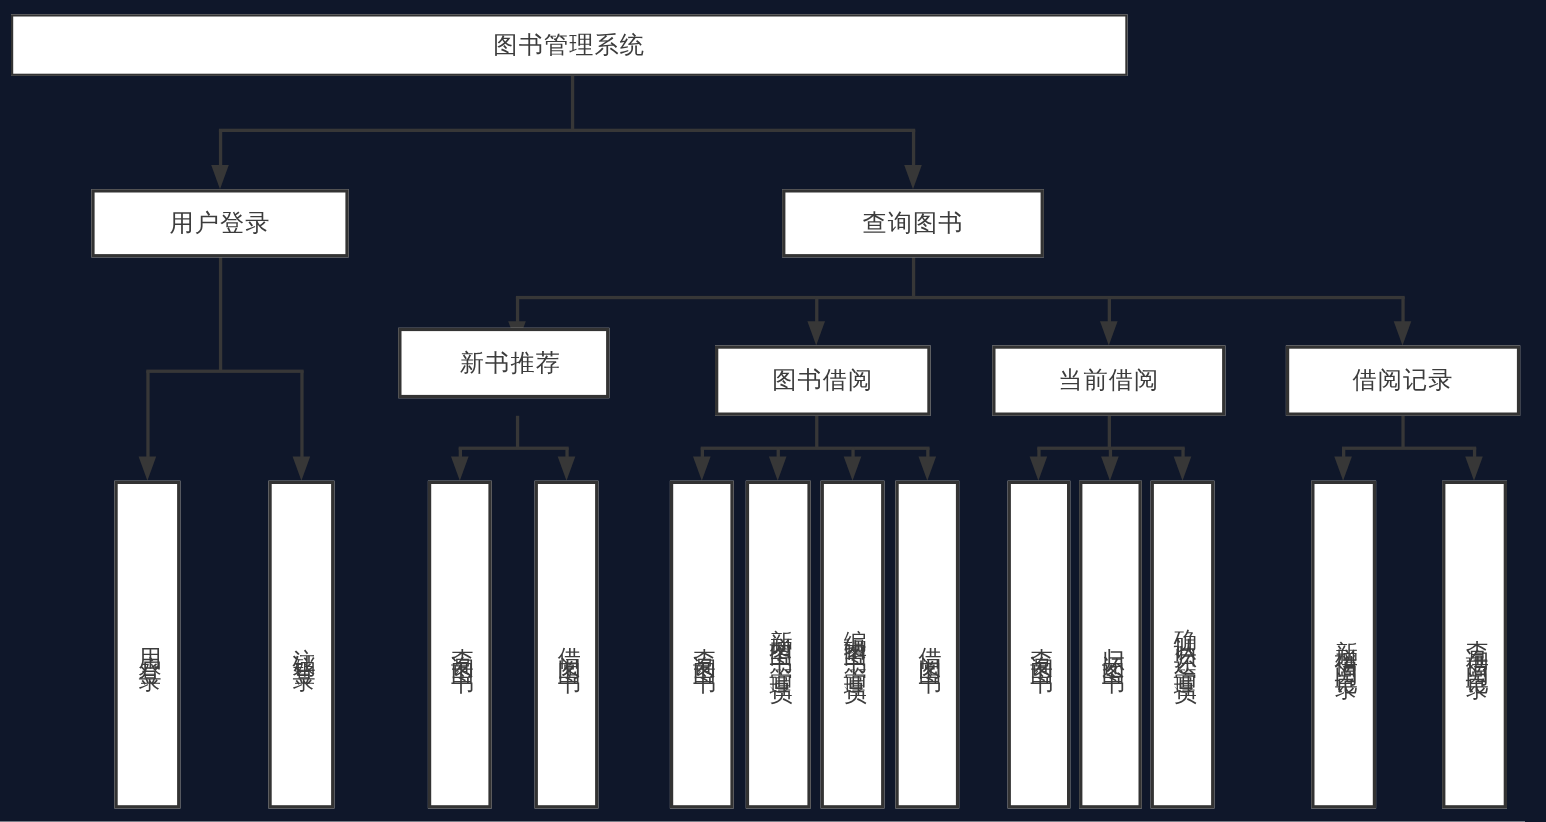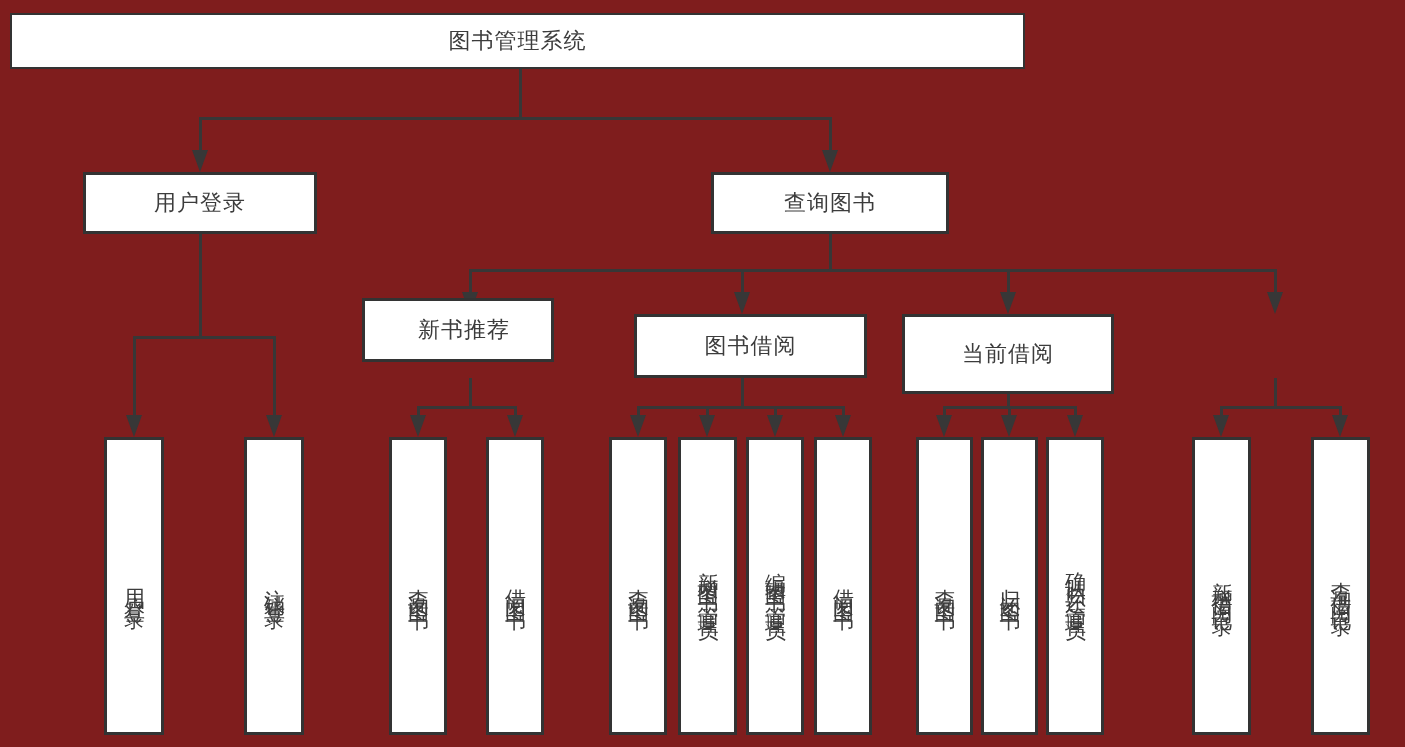--- a/index.html
+++ b/index.html
@@ -1,21 +1,21 @@
 <!DOCTYPE html>
 <html><head>
 <meta charset="utf-8">
 <style>
   html,body{margin:0;padding:0;background:#fff;}
   #canvas{
     position:relative;
     width:1405px;height:747px;
-    background:#7f1d1d;
+    background:#0f172a;
     overflow:hidden;
-    font-family:Liberation Serif, serif;
+    font-family:Liberation Mono, monospace;
   }
   .hbox,.vbox{
     position:absolute;
     box-sizing:border-box;
     background:#fff;
     border:3px solid #333;
     display:flex;
     align-items:center;
     justify-content:center;
     color:#3c3c3c;
@@ -61,25 +61,28 @@
   <div class="hbox" style="left:83px;top:172px;width:234px;height:62px;">
     <span>用户登录</span>
   </div>
   <div class="hbox" style="left:711px;top:172px;width:238px;height:62px;">
     <span>查询图书</span>
   </div>
 
   <div class="hbox" style="left:362px;top:298px;width:192px;height:64px;padding-left:12px;">
     <span>新书推荐</span>
   </div>
-  <div class="hbox" style="left:634px;top:314px;width:233px;height:64px;">
+  <div class="hbox" style="left:650px;top:314px;width:196px;height:64px;">
     <span>图书借阅</span>
   </div>
-  <div class="hbox" style="left:902px;top:314px;width:212px;height:80px;">
+  <div class="hbox" style="left:902px;top:314px;width:212px;height:64px;">
     <span>当前借阅</span>
+  </div>
+  <div class="hbox" style="left:1169px;top:314px;width:213px;height:64px;">
+    <span>借阅记录</span>
   </div>
 
   <div class="vbox" style="left:104px;width:60px;">
     <span>用户登录</span>
   </div>
   <div class="vbox" style="left:244px;width:60px;">
     <span>注销登录</span>
   </div>
 
   <div class="vbox" style="left:389px;width:58px;">

